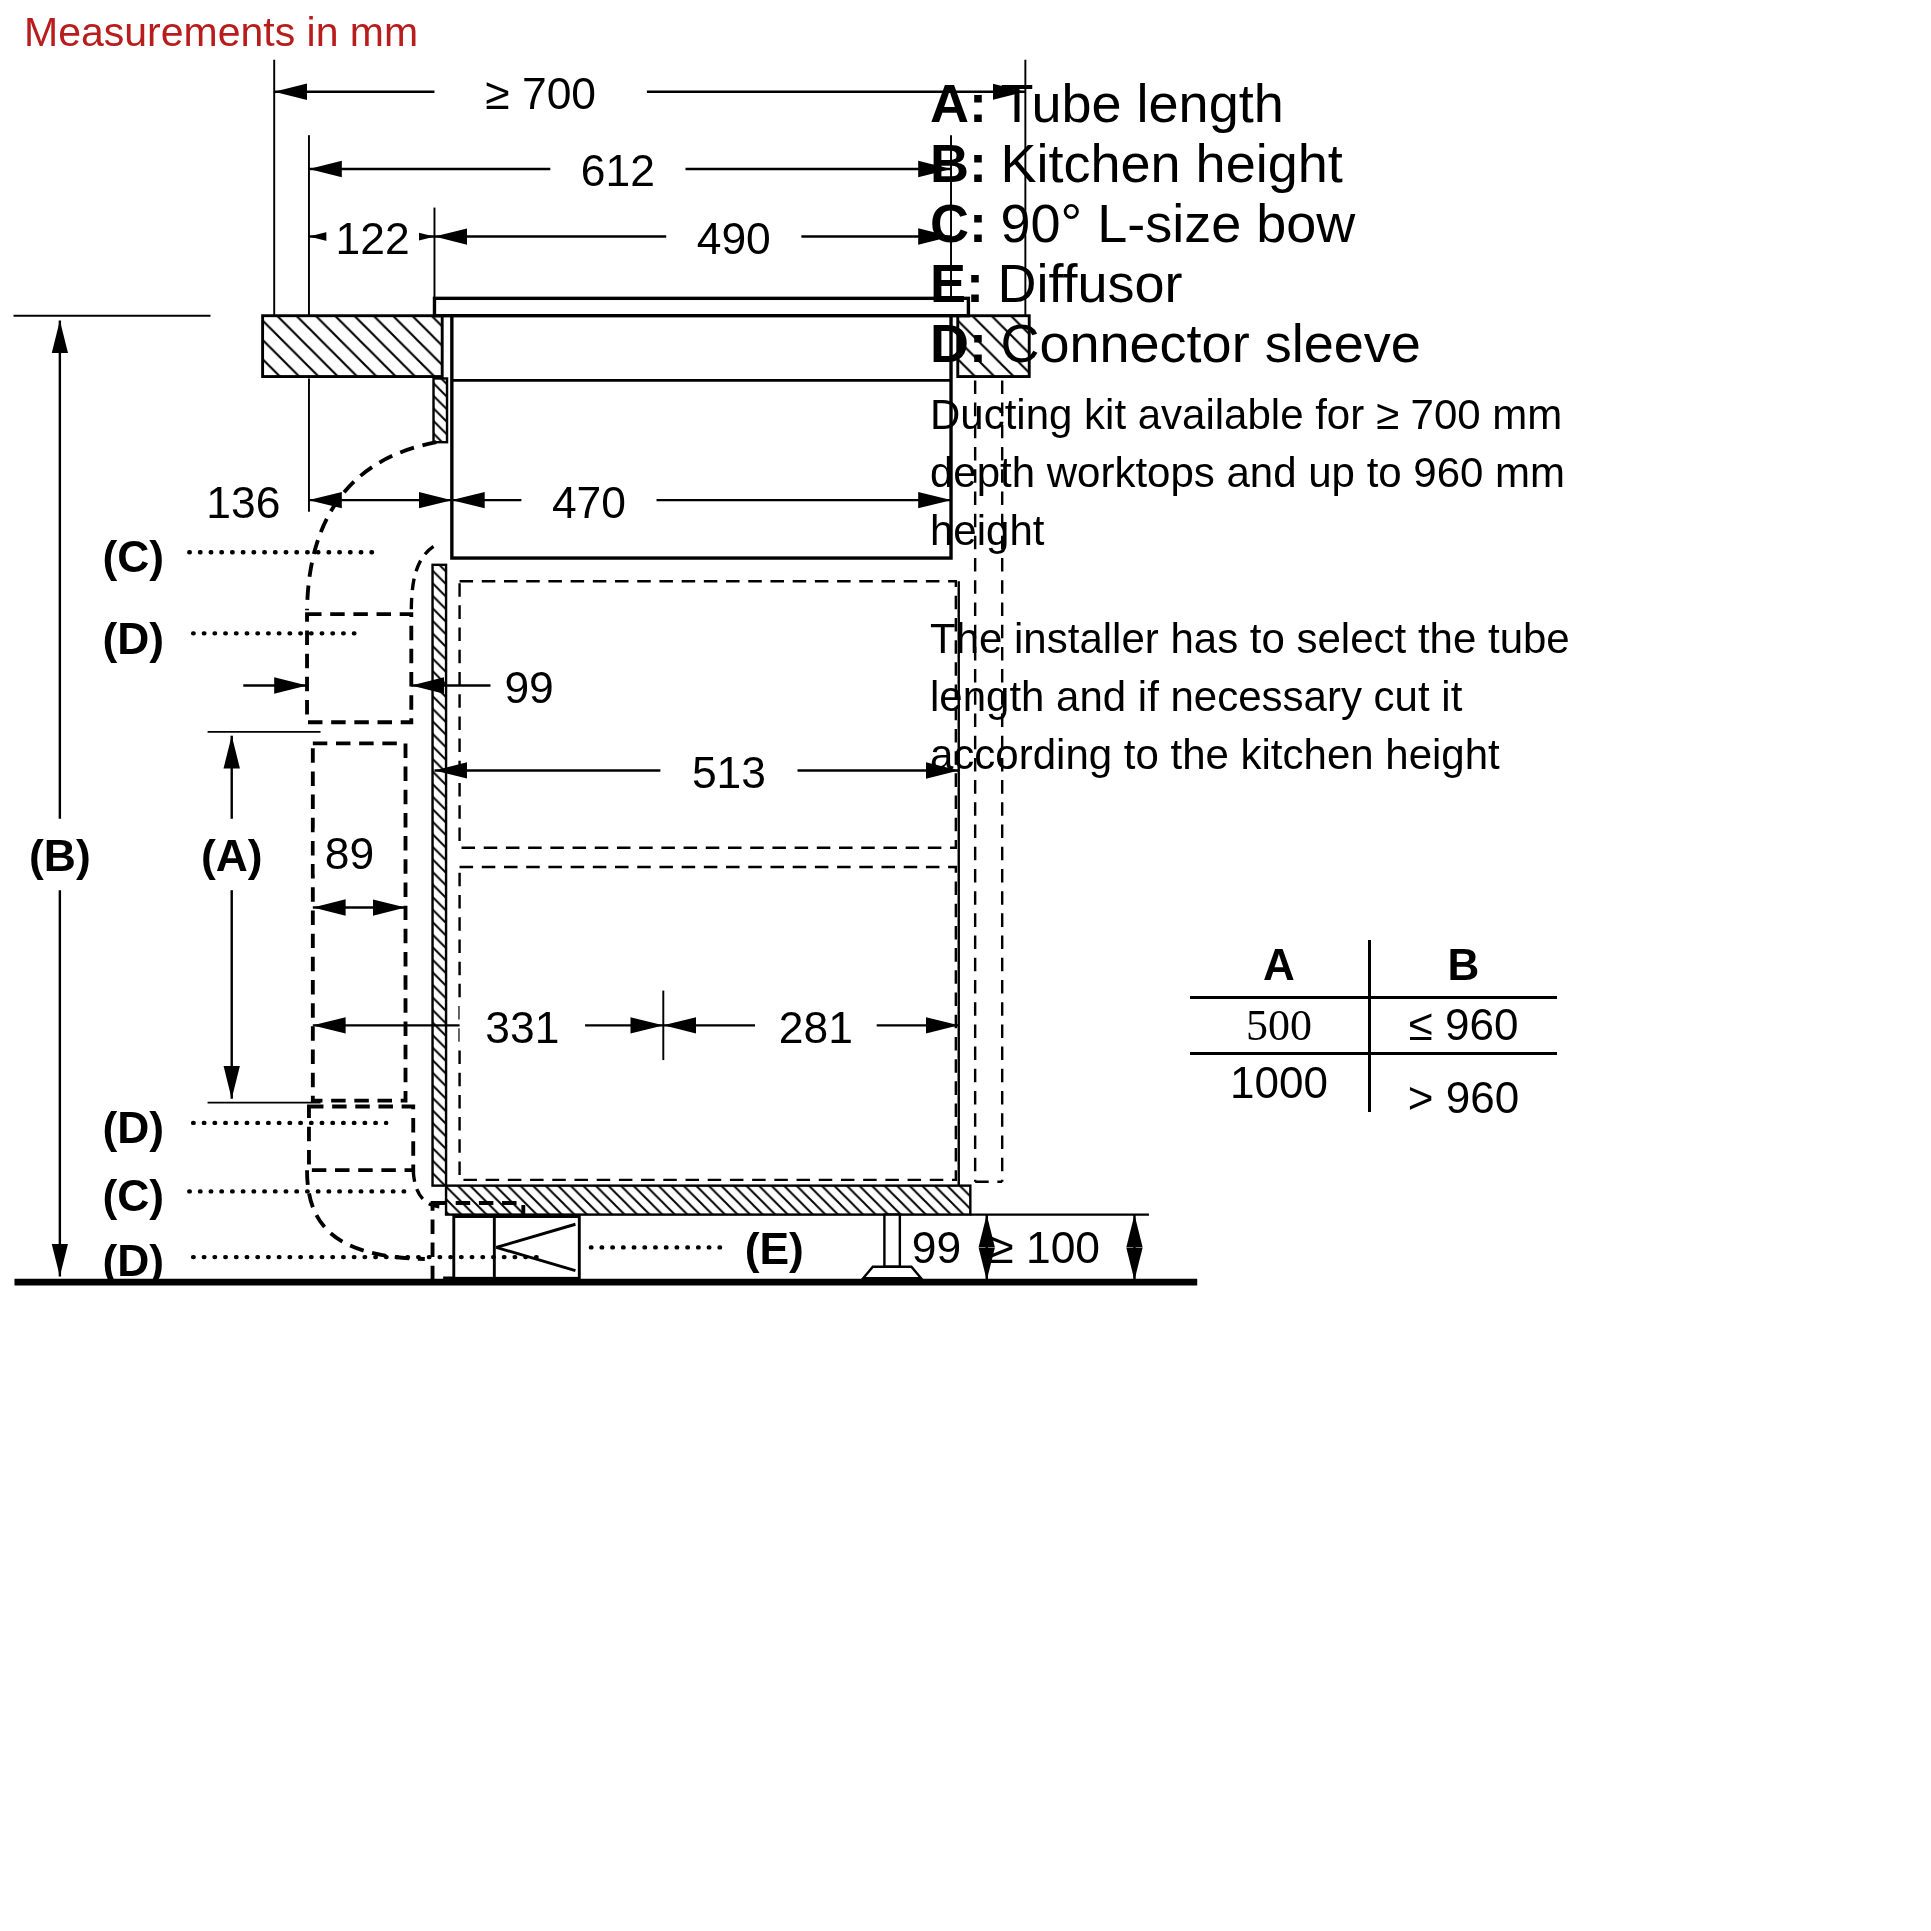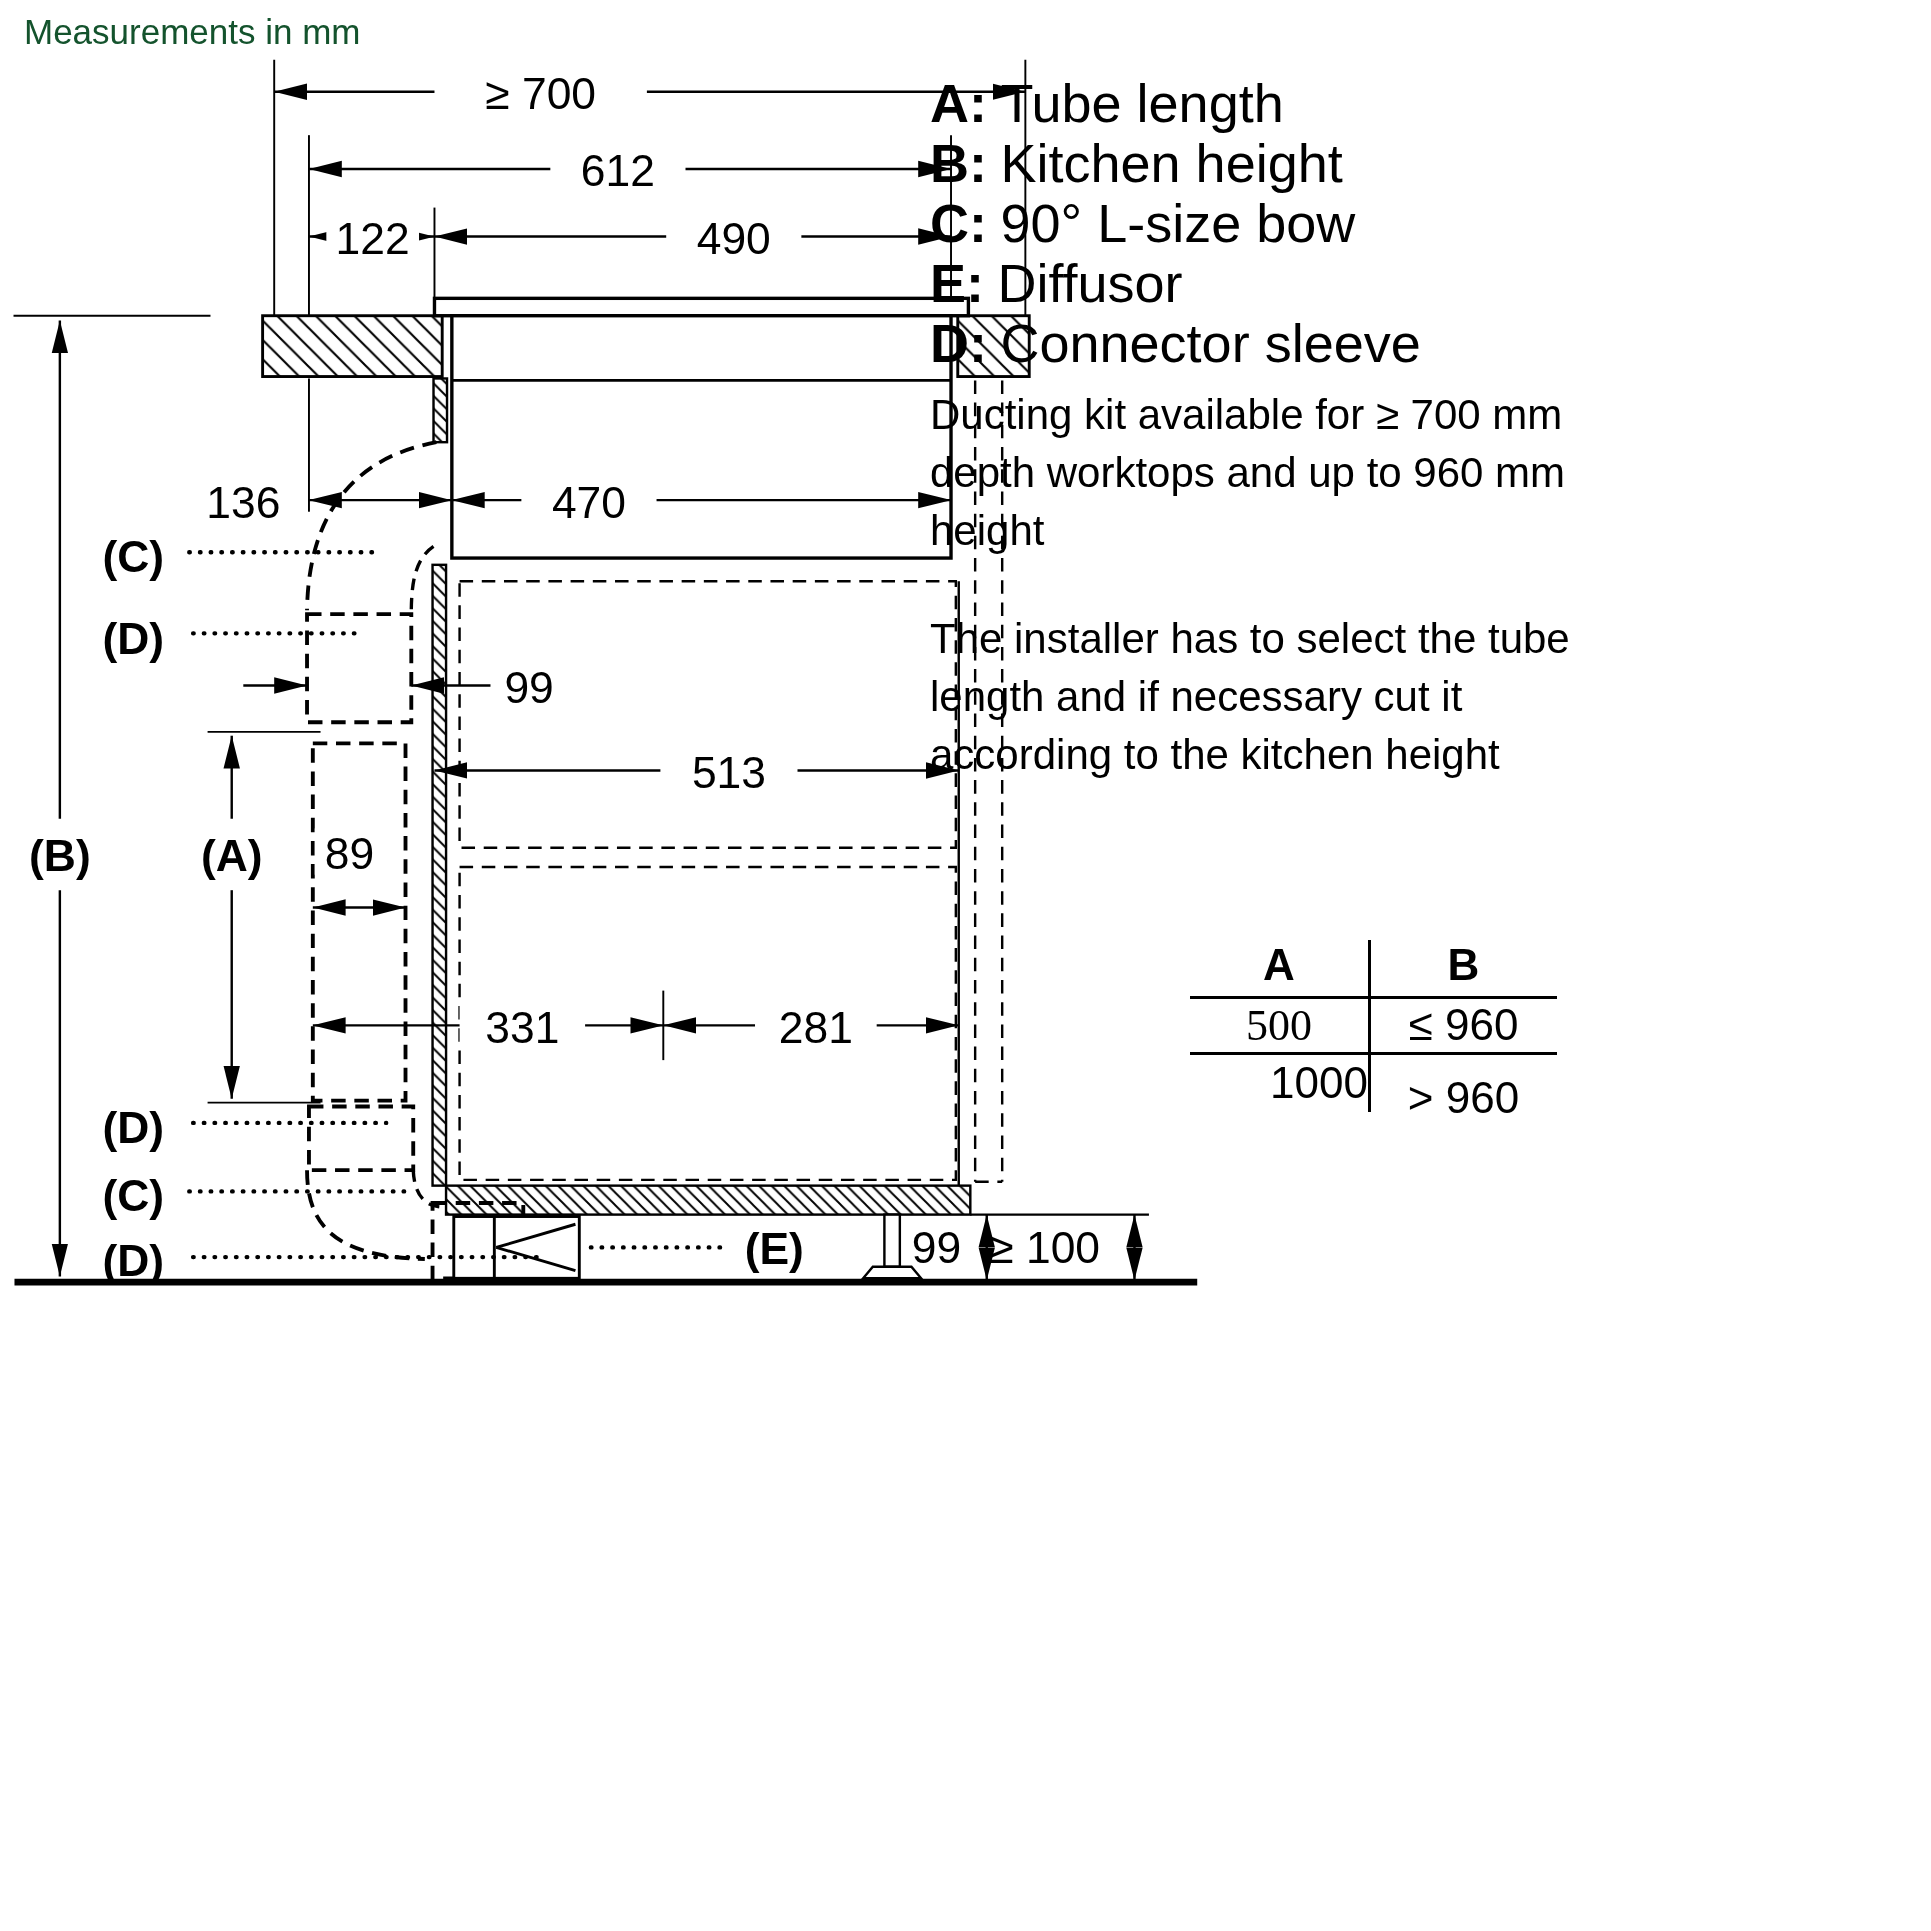--- a/index.html
+++ b/index.html
@@ -1,19 +1,19 @@
 <!DOCTYPE html>
 <html><head>
 <meta charset="utf-8">
 <style>
   html,body{margin:0;padding:0;background:#ffffff;}
   .canvas{position:relative;width:1931px;height:1931px;background:#ffffff;overflow:hidden;
           font-family:"Liberation Sans", sans-serif;color:#000;}
   .abs{position:absolute;}
-  .title{left:24px;top:9.7px;font-size:35px;line-height:44px;color:#14532d;}
+  .title{left:24px;top:9.7px;font-size:41px;line-height:44px;color:#b91c1c;}
   .legend{left:930px;top:73px;}
   .legend-row{height:60px;font-size:54px;line-height:60px;white-space:nowrap;}
   .legend-key{font-weight:bold;margin-right:13.5px;}
   .note{font-size:42px;white-space:nowrap;}
   .note-ducting{left:930px;top:386px;line-height:58px;}
   .note-installer{left:930px;top:610px;line-height:58px;}
   .tbl{left:1190px;top:938px;width:367px;height:179px;font-size:44px;}
   .tbl .vline{position:absolute;left:178px;top:1.9px;width:2.9px;height:172px;background:#000;}
   .tbl .hline{position:absolute;left:0;width:367px;height:2.9px;background:#000;}
   .tbl .cell{position:absolute;width:178px;text-align:center;}
@@ -240,18 +240,18 @@
   </div>
 
   <div class="abs tbl">
     <div class="vline"></div>
     <div class="hline" style="top:58px;"></div>
     <div class="hline" style="top:114px;"></div>
     <div class="cell hdr" style="left:0;top:1.9px;">A</div>
     <div class="cell hdr c2" style="top:1.9px;">B</div>
     <div class="cell" style="left:0;top:62px;font-family:Liberation Serif, serif;">500</div>
     <div class="cell c2" style="top:62px;">≤ 960</div>
-    <div class="cell" style="left:0;top:120px;text-align:right;">1000</div>
+    <div class="cell" style="left:0;top:120px;">1000</div>
     <div class="cell c2" style="top:120px;margin-top:15px;">&gt; 960</div>
   </div>
 
 </div>
 
 
 </body></html>

